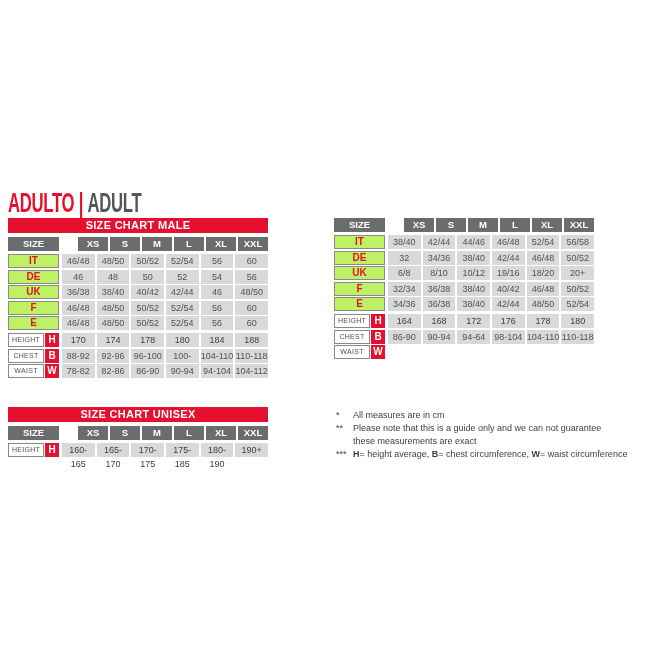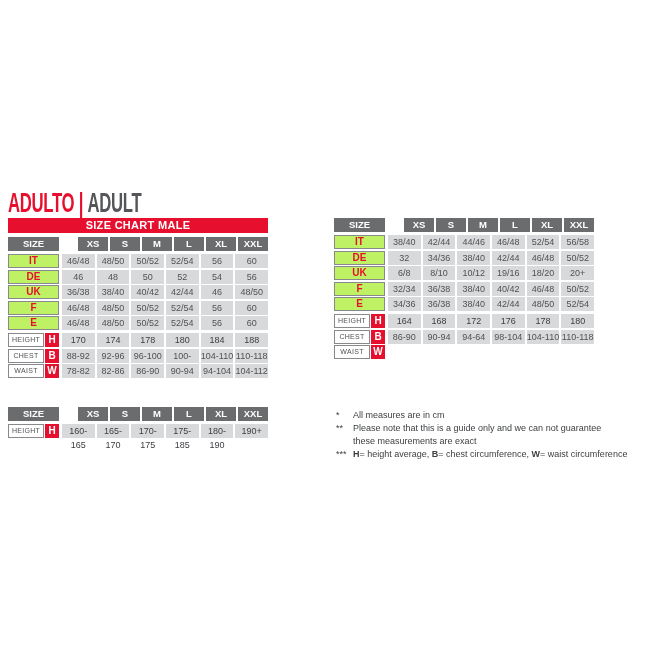--- a/index.html
+++ b/index.html
@@ -305,20 +305,21 @@
     </div>
     <div class="row">
       <div class="labelcol">
         <div class="mbox">WAIST</div>
         <div class="mletter">W</div>
       </div>
     </div>
   </div>
 
 <div id="table-unisex" class="size-table">
+    <div class="tbar">SIZE CHART UNISEX</div>
     <div class="row header-row">
       <div class="labelcol">
         <div class="hcell">SIZE</div>
       </div>
       <div class="cells">
         <div class="cell hcell">XS</div>
         <div class="cell hcell">S</div>
         <div class="cell hcell">M</div>
         <div class="cell hcell">L</div>
         <div class="cell hcell">XL</div>

